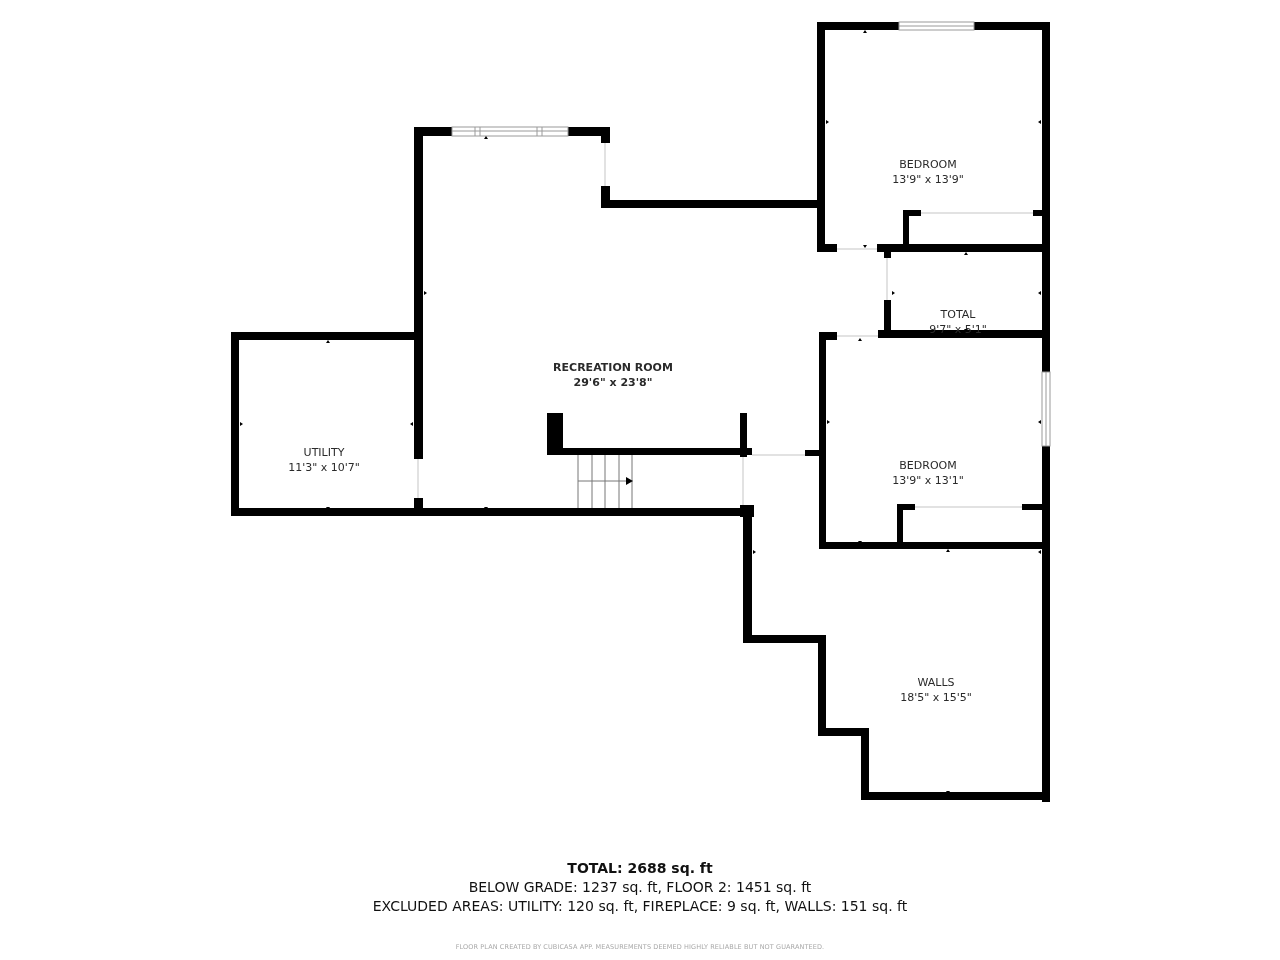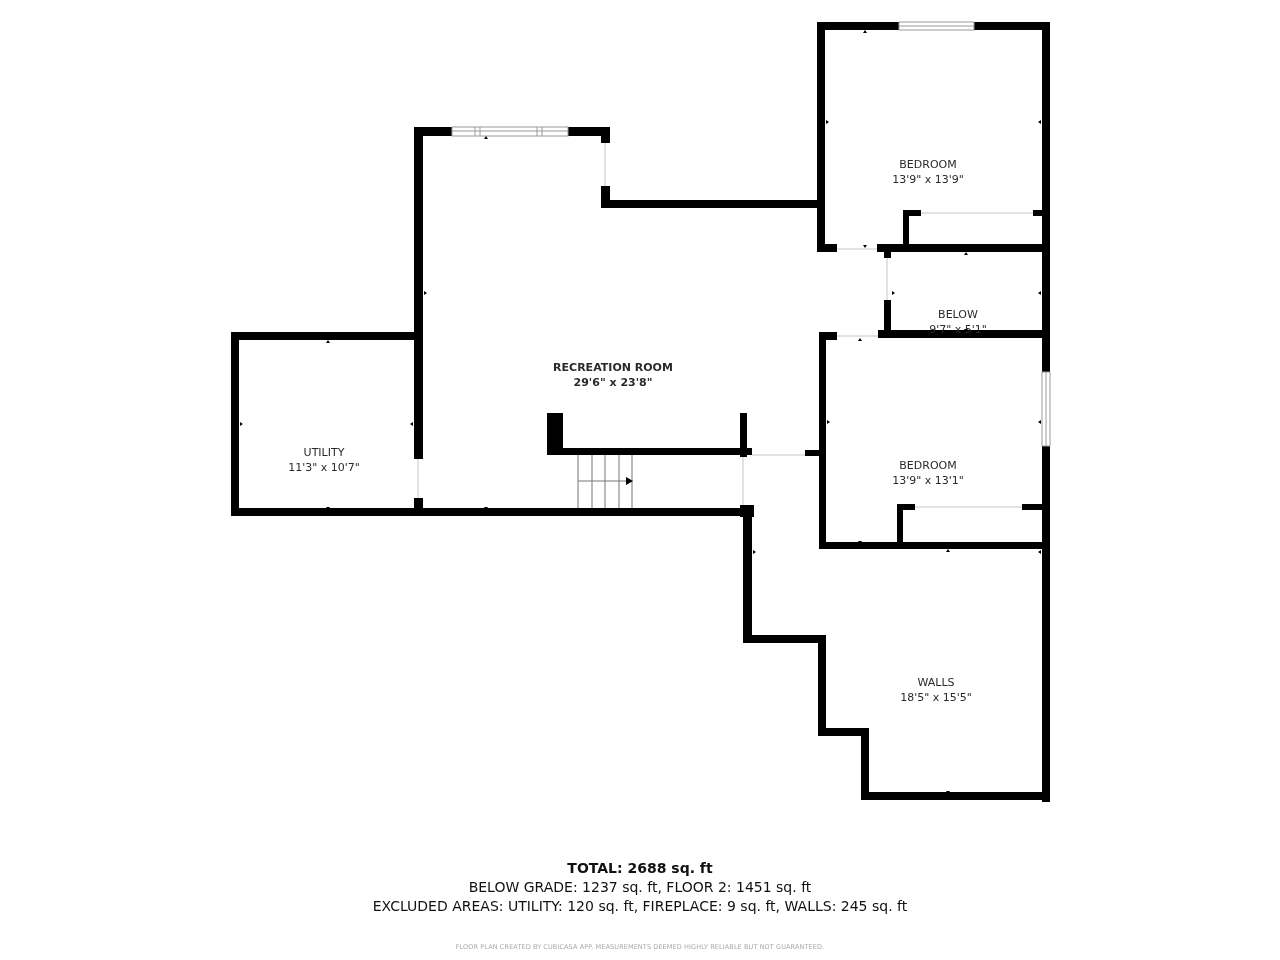--- a/index.html
+++ b/index.html
@@ -131,21 +131,21 @@
     <polygon class="tick" points="753,550 753,554 756,552"></polygon>
     <polygon class="tick" points="1041,550 1041,554 1038,552"></polygon>
   </g>
 </svg>
 
 <div class="room-label" style="left:928px; top:124px;">
   <div>BEDROOM</div>
   <div>13'9" x 13'9"</div>
 </div>
 <div class="room-label" style="left:958px; top:274px;">
-  <div>BELOW</div>
+  <div>TOTAL</div>
   <div>9'7" x 5'1"</div>
 </div>
 <div class="room-label" style="left:613px; top:327px;font-weight:bold;">
   <div>RECREATION ROOM</div>
   <div>29'6" x 23'8"</div>
 </div>
 <div class="room-label" style="left:324px; top:412px;">
   <div>UTILITY</div>
   <div>11'3" x 10'7"</div>
 </div>
@@ -153,14 +153,14 @@
   <div>BEDROOM</div>
   <div>13'9" x 13'1"</div>
 </div>
 <div class="room-label" style="left:936px; top:642px;">
   <div>WALLS</div>
   <div>18'5" x 15'5"</div>
 </div>
 
 <div class="summary total">TOTAL: 2688 sq. ft</div>
 <div class="summary line2">BELOW GRADE: 1237 sq. ft, FLOOR 2: 1451 sq. ft</div>
-<div class="summary line3">EXCLUDED AREAS: UTILITY: 120 sq. ft, FIREPLACE: 9 sq. ft, WALLS: 245 sq. ft</div>
+<div class="summary line3">EXCLUDED AREAS: UTILITY: 120 sq. ft, FIREPLACE: 9 sq. ft, WALLS: 151 sq. ft</div>
 <div class="summary footer">FLOOR PLAN CREATED BY CUBICASA APP. MEASUREMENTS DEEMED HIGHLY RELIABLE BUT NOT GUARANTEED.</div>
 
 </body></html>

